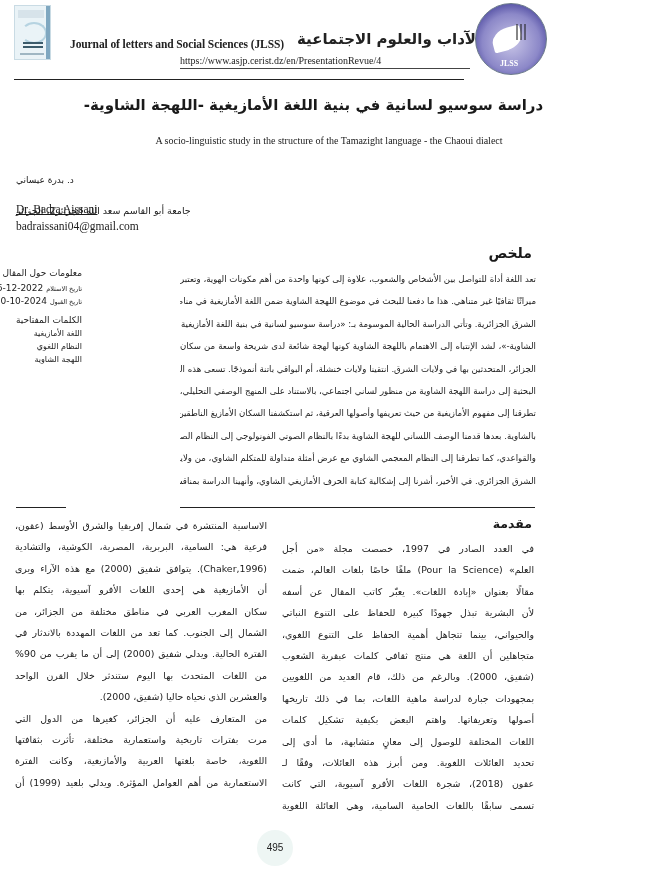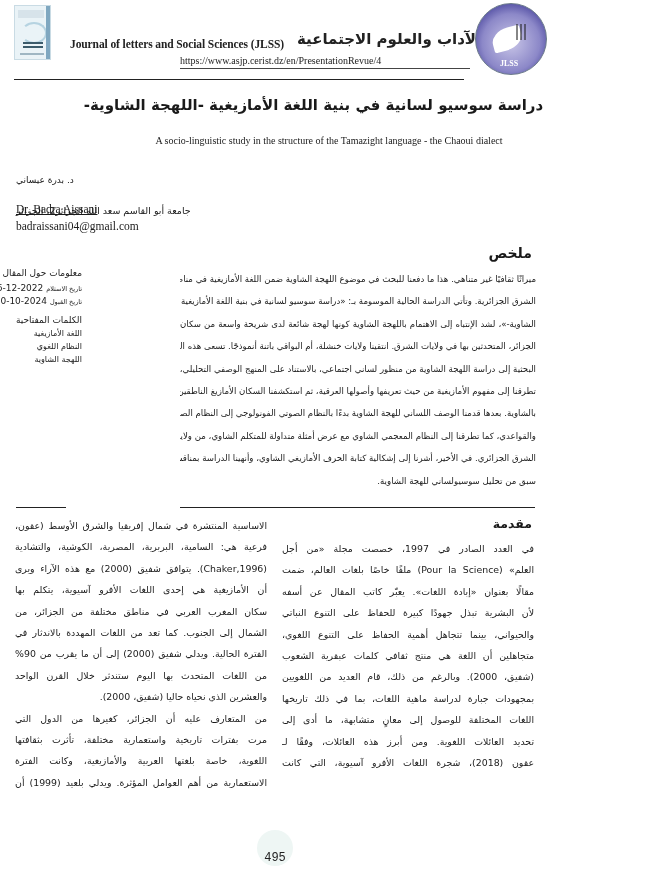--- a/index.html
+++ b/index.html
@@ -100,21 +100,21 @@
   .col .line { display: block; white-space: nowrap; overflow: hidden; text-align: justify; text-align-last: justify; }
   .col .line.last { text-align-last: right; }
   .col-right { left: 282px; width: 252px; top: 538px; }
   .col-left { left: 15px; width: 252px; top: 515px; }
 
   
   .page-badge {
     left: 257px; top: 830px; width: 36px; height: 36px; border-radius: 50%; background: #eef6f4;
     display: flex; align-items: flex-start; justify-content: center;
   }
-  .page-badge span { margin-top: 21px; font-family: Liberation Mono, monospace; font-size: 12px; color: #222; }
+  .page-badge span { margin-top: 12px; font-family: Liberation Sans, sans-serif; font-size: 10px; color: #222; }
 </style>
 </head>
 <body>
 
 <div class="abs cover-thumb">
   <div class="top-band"></div>
   <div class="swirl"></div>
   <div class="title-line" style="top:36px"></div>
   <div class="title-line" style="top:40px"></div>
   <div class="foot-line"></div>
@@ -148,48 +148,50 @@
   <small>تاريخ القبول</small>
   <span>2024-10-30</span>
 </div>
 <div class="abs info kw-title">الكلمات المفتاحية</div>
 <div class="abs info kw-item kw1">اللغة الأمازيغية</div>
 <div class="abs info kw-item kw2">النظام اللغوي</div>
 <div class="abs info kw-item kw3">اللهجة الشاوية</div>
 
 <div class="abs abstract-heading">ملخص</div>
 <div class="abs abstract">
+  <span class="line">تعد اللغة أداة للتواصل بين الأشخاص والشعوب، علاوة إلى كونها واحدة من أهم مكونات الهوية، وتعتبر</span>
   <span class="line">ميراثًا ثقافيًا غير متناهي. هذا ما دفعنا للبحث في موضوع اللهجة الشاوية ضمن اللغة الأمازيغية في مناطق</span>
   <span class="line">الشرق الجزائرية. وتأتي الدراسة الحالية الموسومة بـ: «دراسة سوسيو لسانية في بنية اللغة الأمازيغية -اللهجة</span>
   <span class="line">الشاوية-»، لشد الإنتباه إلى الاهتمام باللهجة الشاوية كونها لهجة شائعة لدى شريحة واسعة من سكان</span>
   <span class="line">الجزائر، المتحدثين بها في ولايات الشرق. انتقينا ولايات خنشلة، أم البواقي باتنة أنموذجًا. تسعى هذه الورقة</span>
   <span class="line">البحثية إلى دراسة اللهجة الشاوية من منظور لساني اجتماعي، بالاستناد على المنهج الوصفي التحليلي، وقد</span>
   <span class="line">تطرقنا إلى مفهوم الأمازيغية من حيث تعريفها وأصولها العرقية، ثم استكشفنا السكان الأمازيغ الناطقين</span>
   <span class="line">بالشاوية. بعدها قدمنا الوصف اللساني للهجة الشاوية بدءًا بالنظام الصوتي الفونولوجي إلى النظام الصرفي</span>
   <span class="line">والقواعدي، كما تطرقنا إلى النظام المعجمي الشاوي مع عرض أمثلة متداولة للمتكلم الشاوي، من ولايات</span>
   <span class="line">الشرق الجزائري. في الأخير، أشرنا إلى إشكالية كتابة الحرف الأمازيغي الشاوي، وأنهينا الدراسة بمناقشة ما</span>
-  <span class="line last">سبق من تحليل سوسيولساني للهجة الشاوية.</span>
 </div>
 <div class="abs abstract-rule"></div>
 <div class="abs side-rule"></div>
 
 <div class="abs intro-heading">مقدمة</div>
 
 <div class="abs col col-right">
   <span class="line">في العدد الصادر في 1997، خصصت مجلة «من أجل</span>
   <span class="line">العلم» (Pour la Science) ملفًا خاصًا بلغات العالم، ضمت</span>
   <span class="line">مقالًا بعنوان «إبادة اللغات». يعبّر كاتب المقال عن أسفه</span>
   <span class="line">لأن البشرية تبذل جهودًا كبيرة للحفاظ على التنوع النباتي</span>
   <span class="line">والحيواني، بينما تتجاهل أهمية الحفاظ على التنوع اللغوي،</span>
   <span class="line">متجاهلين أن اللغة هي منتج ثقافي كلمات عبقرية الشعوب</span>
   <span class="line">(شفيق، 2000). وبالرغم من ذلك، قام العديد من اللغويين</span>
   <span class="line">بمجهودات جبارة لدراسة ماهية اللغات، بما في ذلك تاريخها</span>
+  <span class="line">أصولها وتعريفاتها. واهتم البعض بكيفية تشكيل كلمات</span>
   <span class="line">اللغات المختلفة للوصول إلى معانٍ متشابهة، ما أدى إلى</span>
   <span class="line">تحديد العائلات اللغوية. ومن أبرز هذه العائلات، وفقًا لـ</span>
   <span class="line">عقون (2018)، شجرة اللغات الأفرو آسيوية، التي كانت</span>
+  <span class="line">تسمى سابقًا باللغات الحامية السامية، وهي العائلة اللغوية</span>
 </div>
 
 <div class="abs col col-left">
   <span class="line">الاساسية المنتشرة في شمال إفريقيا والشرق الأوسط (عقون،</span>
   <span class="line">فرعية هي: السامية، البربرية، المصرية، الكوشية، والتشادية</span>
   <span class="line">(Chaker,1996). يتوافق شفيق (2000) مع هذه الآراء ويرى</span>
   <span class="line">أن الأمازيغية هي إحدى اللغات الأفرو آسيوية، يتكلم بها</span>
   <span class="line">سكان المغرب العربي في مناطق مختلفة من الجزائر، من</span>
   <span class="line">الشمال إلى الجنوب. كما تعد من اللغات المهددة بالاندثار في</span>
   <span class="line">الفترة الحالية. ويدلي شفيق (2000) إلى أن ما يقرب من 90%</span>

